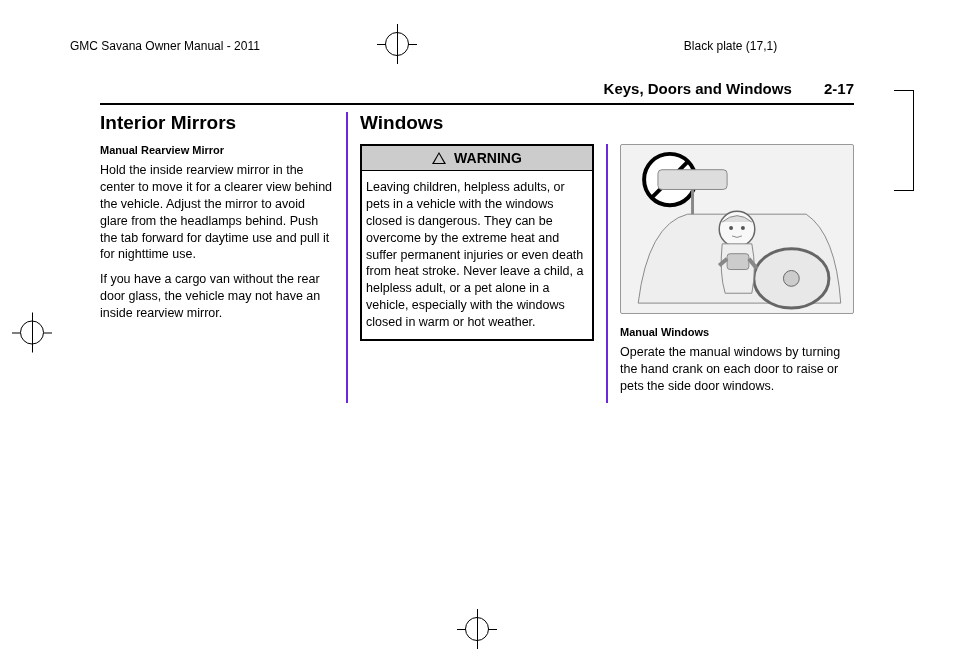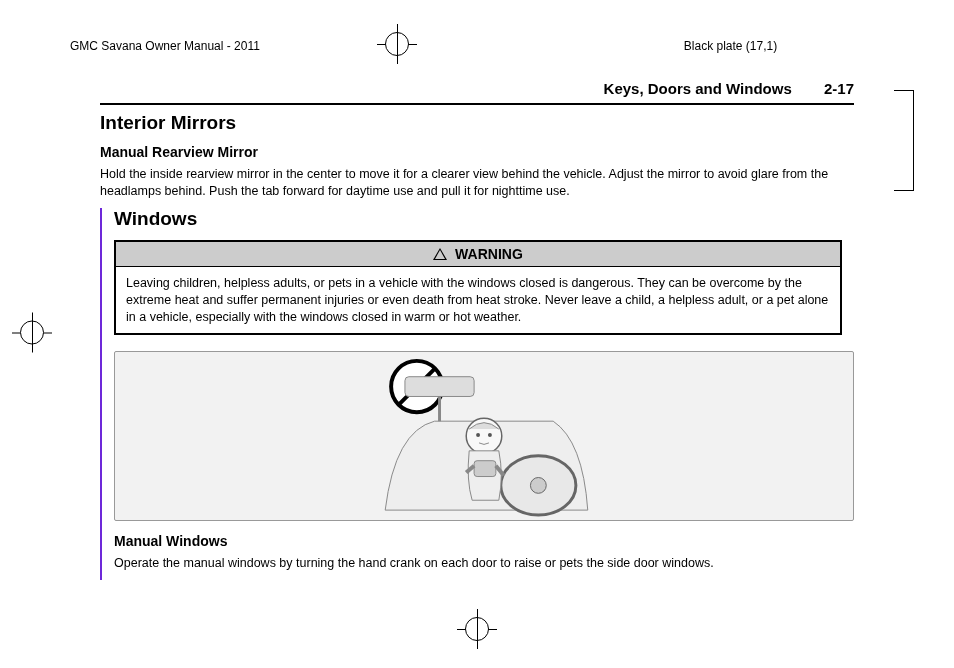--- a/index.html
+++ b/index.html
@@ -64,31 +64,30 @@
     padding-bottom: 6px;
     margin-bottom: 7px;
     text-align: right;
     font-weight: bold;
     font-size: 15px;
   }
   .page-header .num { margin-left: 28px; }
   .columns {
     display: flex;
     gap: 0;
-    flex-direction: column;
   }
   .col {
     flex: 1;
     padding: 0 12px;
   }
   .col + .col { border-left: 2px solid #6d28d9; }
   .col:first-child { padding-left: 0; }
-  .col:last-child { padding-right: 0; }
+  .col:last-child { padding-right: 0; margin-top: 32px; }
   h1 { font-size: 19px; font-weight: bold; margin-bottom: 10px; }
-  h2 { font-size: 14px; font-weight: bold; margin-bottom: 6px; margin-top: 2px; }
+  h2 { font-size: 11px; font-weight: bold; margin-bottom: 6px; margin-top: 2px; }
   p { font-size: 12.5px; line-height: 1.35; margin-bottom: 8px; }
   .warning-box {
     border: 2px solid #000;
     margin-bottom: 16px;
   }
   .warning-title {
     background: #ccc;
     text-align: center;
     font-weight: bold;
     font-size: 14px;
@@ -108,21 +107,21 @@
   .warning-title .tri::after {
     content: "";
     position: absolute;
     left: -5px; top: 2px;
     width: 0; height: 0;
     border-left: 5px solid transparent;
     border-right: 5px solid transparent;
     border-bottom: 9px solid #ccc;
   }
   .warning-body {
-    padding: 8px 10px;
+    padding: 8px 4px;
     font-size: 12.5px;
     line-height: 1.35;
   }
   .illus {
     width: 100%;
     height: 170px;
     background: #f2f2f2;
     border: 1px solid #999;
     border-radius: 2px;
     margin-bottom: 12px;
@@ -165,20 +164,21 @@
     <span>Keys, Doors and Windows</span>
     <span class="num">2-17</span>
   </div>
 
   <div class="columns">
 
     <div class="col">
       <h1>Interior Mirrors</h1>
       <h2>Manual Rearview Mirror</h2>
       <p>Hold the inside rearview mirror in the center to move it for a clearer view behind the vehicle. Adjust the mirror to avoid glare from the headlamps behind. Push the tab forward for daytime use and pull it for nighttime use.</p>
+      <p>If you have a cargo van without the rear door glass, the vehicle may not have an inside rearview mirror.</p>
     </div>
 
     <div class="col">
       <h1>Windows</h1>
       <div class="warning-box">
         <div class="warning-title">
           <span class="tri"></span>
           <span>WARNING</span>
         </div>
         <div class="warning-body">Leaving children, helpless adults, or pets in a vehicle with the windows closed is dangerous. They can be overcome by the extreme heat and suffer permanent injuries or even death from heat stroke. Never leave a child, a helpless adult, or a pet alone in a vehicle, especially with the windows closed in warm or hot weather.</div>

